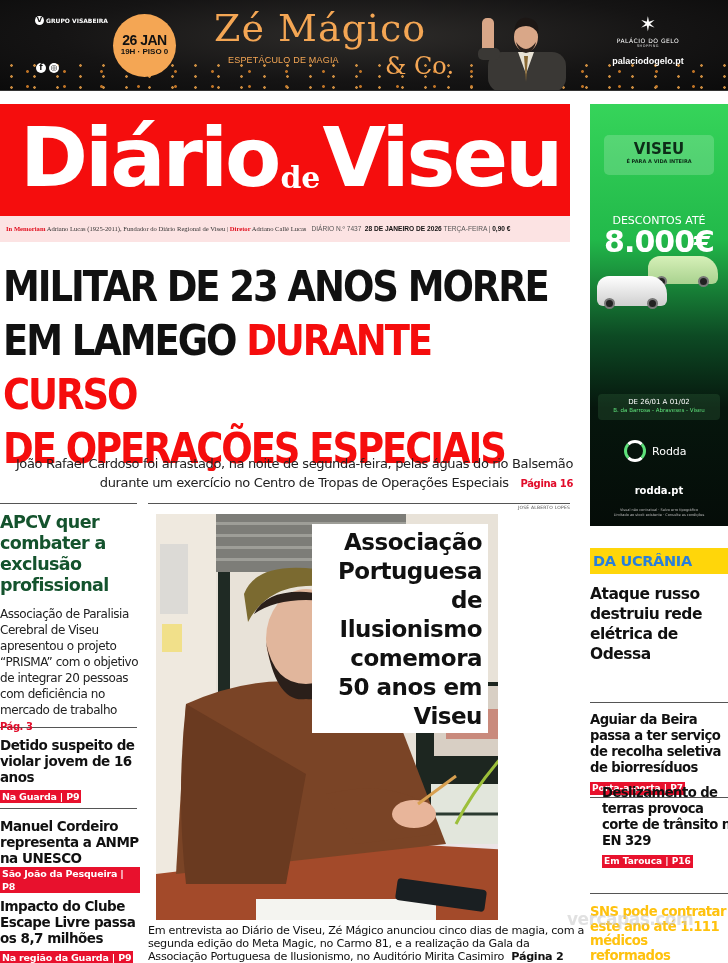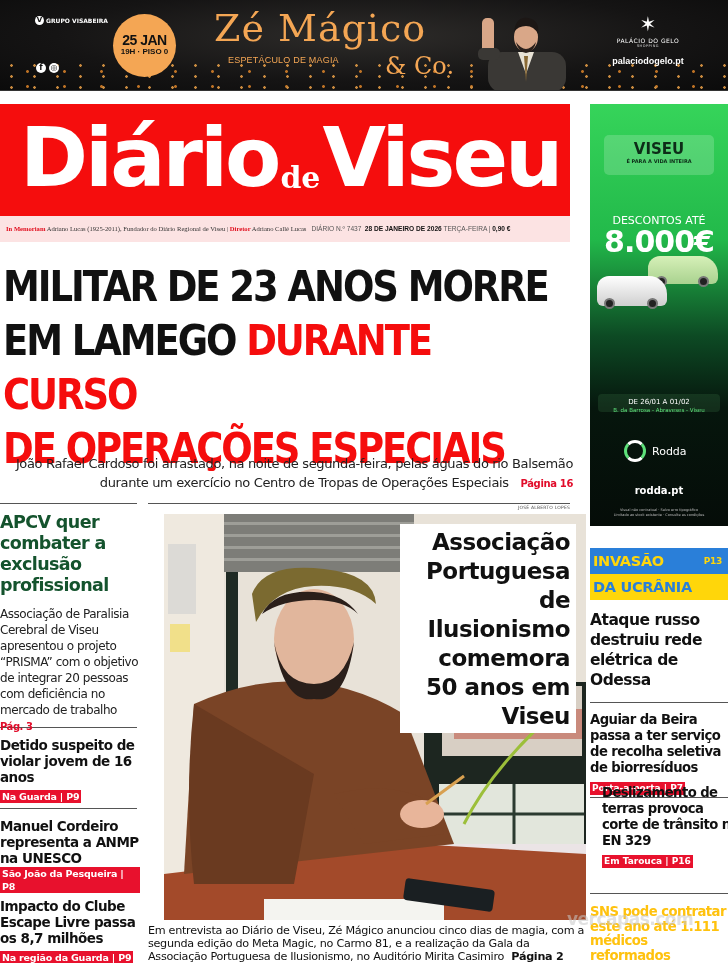--- a/index.html
+++ b/index.html
@@ -53,41 +53,41 @@
   
   .left-col { position: absolute; left: 0; top: 512px; width: 140px; }
   .apcv-title { font-family: "DejaVu Sans", sans-serif; font-weight: bold; font-size: 17.5px; line-height: 21px; letter-spacing: -.6px; color: #14532d; }
   .apcv-body { margin-top: 10px; font-size: 12px; line-height: 16px; color: #222; letter-spacing: -.45px; }
   .pg-red { color: #e10c2a; font-weight: bold; font-size: 10px; }
   .brief { position: absolute; left: 0; width: 140px; }
   .brief .t { font-weight: bold; font-size: 13.5px; line-height: 16px; letter-spacing: -.5px; color: #111; }
   .brief .tag { display: inline-block; background: #e8112d; color: #fff; font-weight: bold; font-size: 9.5px; line-height: 13px; padding: 0 2px; margin-top: 1px; letter-spacing: -.2px; }
 
   
-  .photo { position: absolute; left: 164px; top: 514px; width: 422px; height: 406px; overflow: hidden; background: #000000; }
+  .photo { position: absolute; left: 156px; top: 514px; width: 342px; height: 406px; overflow: hidden; background: #000000; }
   .photo-credit { position: absolute; left: 440px; top: 505px; width: 130px; text-align: right; font-size: 4.5px; color: #555; letter-spacing: .2px; }
   .photo-title { position: absolute; right: 10px; top: 10px; text-align: right; font-weight: bold; font-size: 23px; line-height: 29px; letter-spacing: -.5px; color: #111; background: #fff; padding: 4px 6px 2px 8px; }
   .caption { position: absolute; left: 148px; top: 924px; width: 440px; font-size: 11.2px; line-height: 13px; color: #111; letter-spacing: -.3px; }
   .caption .pg { font-weight: bold; margin-left: 4px; }
 
   
   .side-ad { position: absolute; left: 590px; top: 104px; width: 138px; height: 422px; overflow: hidden;
     background: linear-gradient(180deg, #36d45a 0%, #22b94a 32%, #0d4a24 55%, #06160d 72%, #050c08 100%); color: #fff; text-align: center; }
   .side-ad .viseu-box { position: absolute; left: 14px; top: 31px; width: 110px; height: 40px; border-radius: 5px; background: rgba(255,255,255,.18); color: #0d2d18; }
   .side-ad .viseu-box .v { font-weight: bold; font-size: 15px; line-height: 18px; margin-top: 5px; }
   .side-ad .viseu-box .s { font-weight: bold; font-size: 5px; }
   .side-ad .desc { position: absolute; left: 0; top: 111px; width: 100%; font-size: 11px; line-height: 12px; }
   .side-ad .val { position: absolute; left: 0; top: 120px; width: 100%; font-size: 30px; font-weight: bold; line-height: 36px; letter-spacing: -1px; }
   .car { position: absolute; border-radius: 12px 18px 6px 6px; }
   .car1 { left: 58px; top: 152px; width: 70px; height: 28px; background: linear-gradient(180deg,#d6f0b8,#a9d28f); }
   .car2 { left: 7px; top: 172px; width: 70px; height: 30px; background: linear-gradient(180deg,#ffffff,#cfcfcf); }
   .wheel { position: absolute; width: 11px; height: 11px; border-radius: 50%; background: #222; border: 2px solid #777; }
   .side-ad .offer { position: absolute; left: 0; top: 234px; width: 100%; color: #5ee07a; font-size: 7px; line-height: 9px; }
   .side-ad .offer b { font-size: 8px; }
-  .side-ad .dates { position: absolute; left: 8px; top: 290px; width: 122px; height: 18px; border-radius: 4px; background: rgba(60,120,70,.25); }
+  .side-ad .dates { position: absolute; left: 8px; top: 290px; width: 122px; height: 26px; border-radius: 4px; background: rgba(60,120,70,.25); }
   .side-ad .dates .d { font-size: 7px; line-height: 10px; margin-top: 3px; }
   .side-ad .dates .l { font-size: 5.5px; color: #5ee07a; }
   .side-ad .rodda { position: absolute; left: 34px; top: 336px; display: flex; align-items: center; gap: 6px; font-size: 11px; }
   .side-ad .rodda .ring { width: 22px; height: 22px; border-radius: 50%; border: 3px solid #fff; border-left-color: #5ee07a; border-right-color: #5ee07a; }
   .side-ad .url { position: absolute; left: 0; top: 381px; width: 100%; font-weight: bold; font-size: 10px; }
   .side-ad .fine { position: absolute; left: 0; top: 404px; width: 100%; font-size: 3.5px; color: #bbb; line-height: 5px; }
 
   
   .ukr { position: absolute; left: 590px; top: 548px; width: 138px; }
   .ukr .blue { background: #2a7fd9; height: 26px; color: #ffd60a; font-weight: bold; font-size: 14.5px; line-height: 26px; padding-left: 3px; position: relative; letter-spacing: -.3px; }
@@ -107,21 +107,21 @@
   <div class="sparkles"></div>
   <div class="visabeira">
     <span class="v-logo">V</span>
     <span>GRUPO VISABEIRA</span>
   </div>
   <div class="social">
     <span>f</span>
     <span>◎</span>
   </div>
   <div class="date-circle">
-    <span class="d1">25 JAN</span>
+    <span class="d1">26 JAN</span>
     <span class="d2">19H · PISO 0</span>
   </div>
   <div class="ad-title">Zé Mágico</div>
   <div class="ad-sub">ESPETÁCULO DE MAGIA</div>
   <div class="ad-co">&amp; Co.</div>
   <svg class="magician" viewBox="0 0 96 87">
     <rect x="10" y="48" width="78" height="40" rx="14" fill="#3a3835"></rect>
     <path d="M40 48 L48 70 L56 48 Z" fill="#e9e3d6"></path>
     <path d="M46 52 L48 78 L50 52 Z" fill="#8a6a35"></path>
     <ellipse cx="48" cy="33" rx="12" ry="15" fill="#d9a788"></ellipse>
@@ -258,24 +258,20 @@
     <span>Rodda</span>
   </div>
   <div class="url">rodda.pt</div>
   <div class="fine">
     <span>Visual não contratual · Salvo erro tipográfico</span><br>
     <span>Limitado ao stock existente · Consulte as condições</span>
   </div>
 </div>
 
 <div class="ukr">
-  <div class="blue">
-    <span>INVASÃO</span>
-    <span class="p">P13</span>
-  </div>
   <div class="yellow">DA UCRÂNIA</div>
   <div class="t">Ataque russo destruiu rede elétrica de Odessa</div>
 </div>
 <div class="rbrief" style="top:712px;">
   <div class="t">Aguiar da Beira passa a ter serviço de recolha seletiva de biorresíduos</div>
   <div class="tag">Porta-a-porta | P7</div>
 </div>
 <div class="rbrief" style="top:785px;margin-left:12px;">
   <div class="t">Deslizamento de terras provoca corte de trânsito na EN 329</div>
   <div class="tag">Em Tarouca | P16</div>

